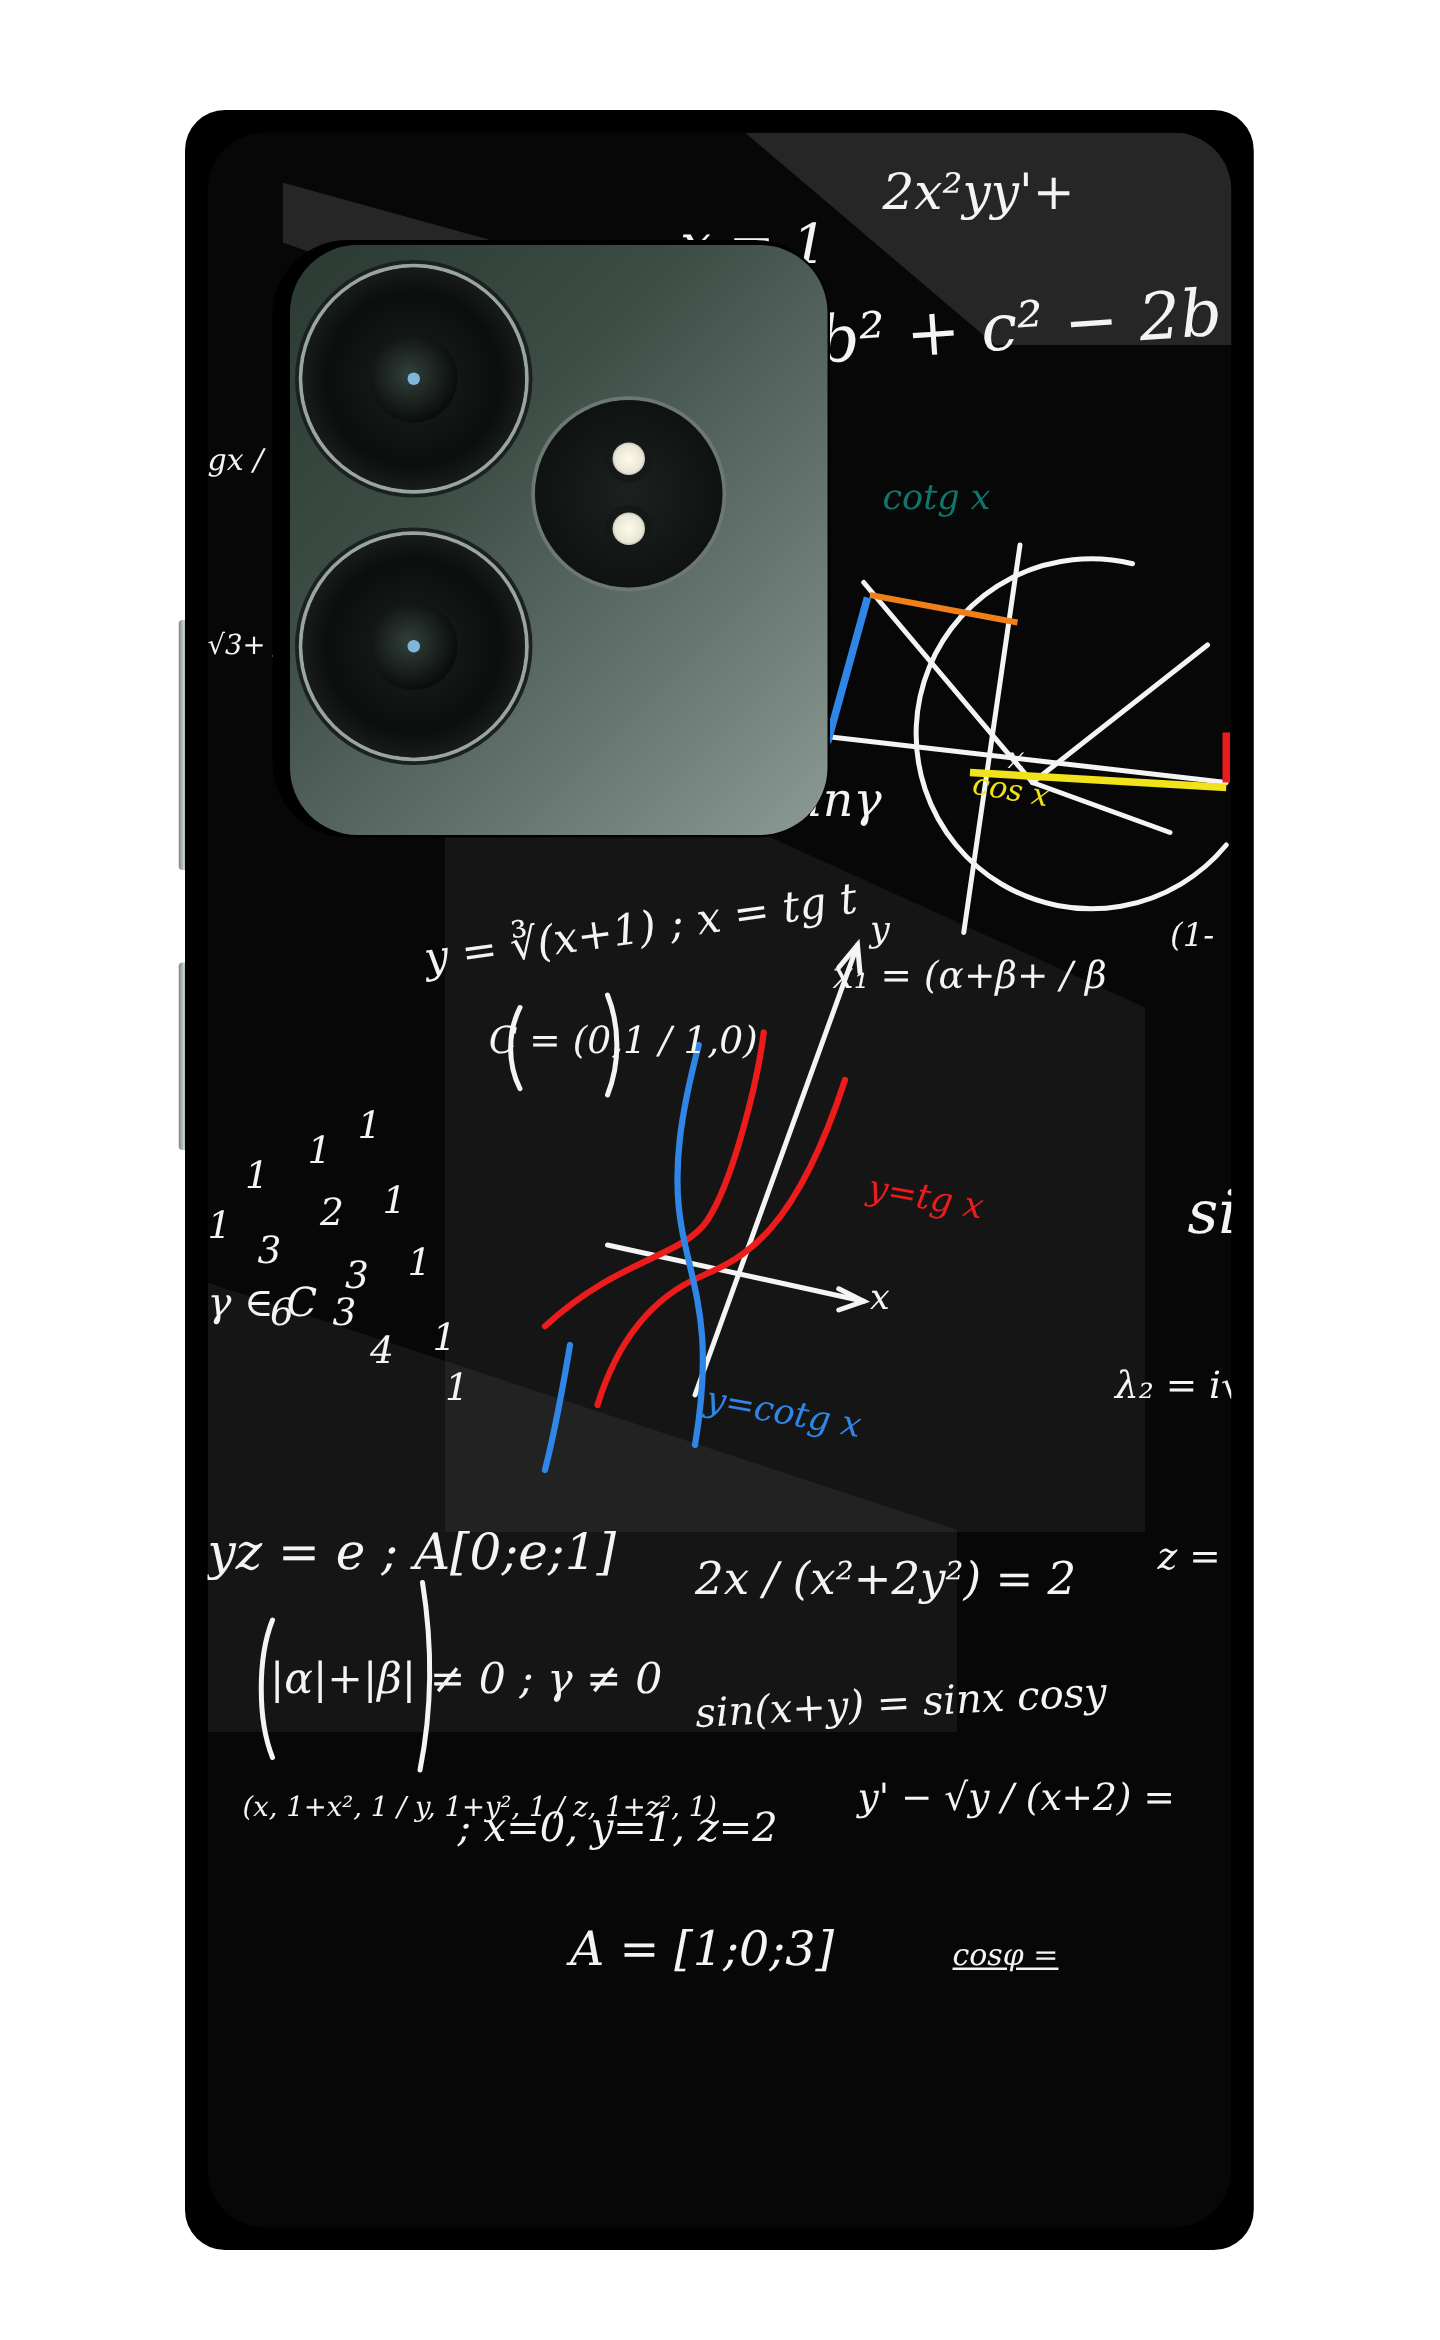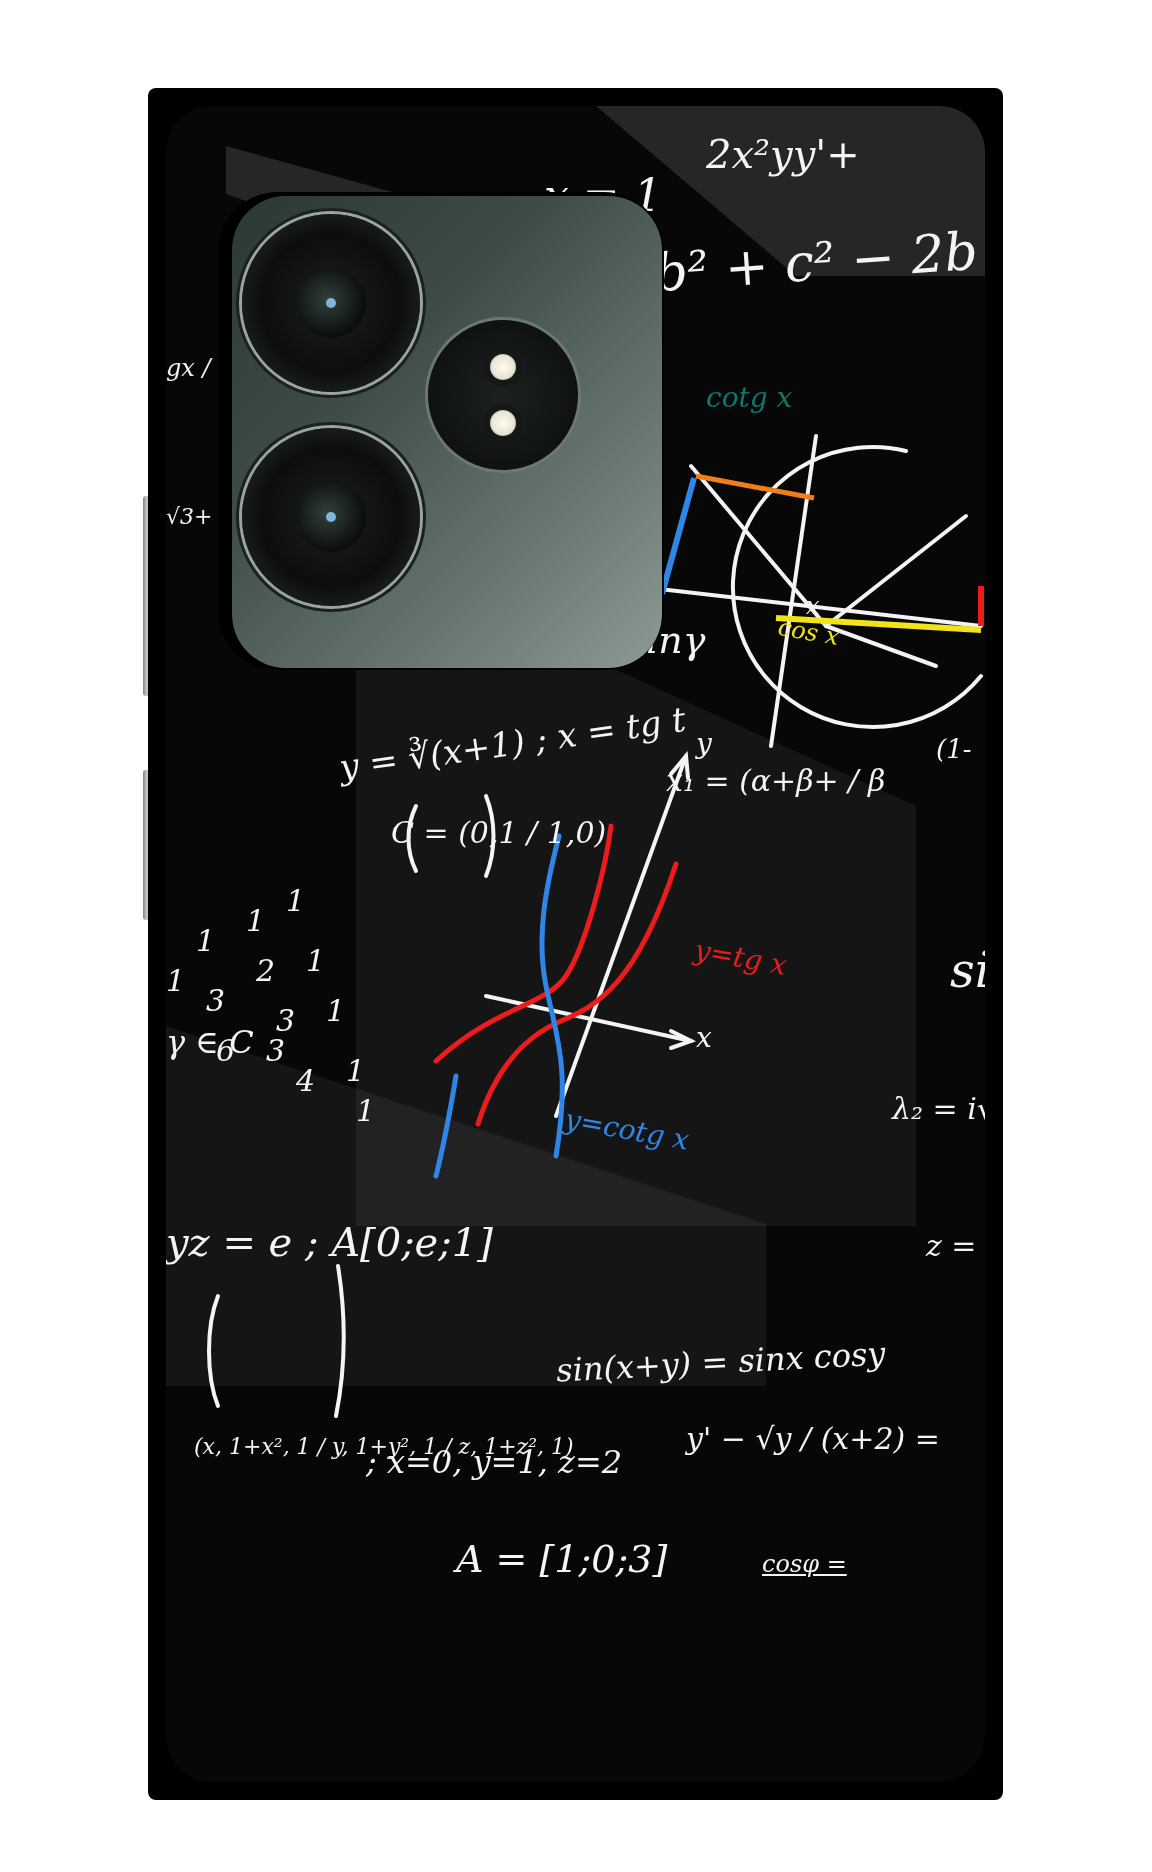--- a/index.html
+++ b/index.html
@@ -1,19 +1,19 @@
 <!DOCTYPE html>
 <html><head>
 <meta charset="utf-8">
 <style>
   html,body{margin:0;padding:0;background:#ffffff;}
   body{width:1152px;height:1872px;position:relative;overflow:hidden;font-family:"DejaVu Sans",sans-serif;}
   .stage{position:absolute;left:0;top:0;width:1152px;height:1872px;background:#fff;}
   .side-btn{position:absolute;left:143px;width:8px;background:linear-gradient(90deg,#7b8780,#c9d0cc,#6f7a74);border-radius:3px;}
-  .case{position:absolute;left:148px;top:88px;width:855px;height:1712px;background:#000;border-radius:8px;overflow:hidden;}
+  .case{position:absolute;left:148px;top:88px;width:855px;height:1712px;background:#000;border-radius:32px;overflow:hidden;}
   .board{position:absolute;left:18px;top:18px;width:819px;height:1676px;background:#070707;border-radius:46px;overflow:hidden;}
   .shade{position:absolute;background:#2a2a2a;opacity:.9;}
   .glint{position:absolute;background:rgba(255,255,255,.06);}
   .math{position:absolute;color:#f4f4f4;font-family:"DejaVu Serif",serif;font-style:italic;white-space:nowrap;line-height:1;}
   .math.red{color:#ec1c1c;} .math.blue{color:#2f86e6;} .math.orange{color:#0f766e;} .math.yellow{color:#f1e21a;}
   .cam-island{position:absolute;left:218px;top:192px;width:446px;height:478px;background:#000;border-radius:60px;}
   .cam-plate{position:absolute;left:232px;top:196px;width:430px;height:472px;border-radius:54px;
     background:linear-gradient(135deg,#2a3a33 0%,#3d4d46 35%,#66756f 70%,#8d9a95 100%);}
   .lens{position:absolute;border-radius:50%;background:radial-gradient(circle at 50% 50%,#1a1f1d 0%,#0c0e0d 55%,#1d2320 80%,#101312 100%);
     box-shadow:0 0 0 3px #9aa5a0,0 0 0 6px #1b211e;}
@@ -98,21 +98,23 @@
       <div class="math" style="left:225px;top:712px;font-size:30px;">C = (0,1 / 1,0)</div>
       <div class="math red" style="left:528px;top:838px;font-size:28px;transform:rotate(10deg);">y=tg x</div>
       <div class="math" style="left:530px;top:624px;font-size:28px;">y</div>
       <div class="math" style="left:530px;top:918px;font-size:28px;">x</div>
       <div class="math blue" style="left:398px;top:1010px;font-size:28px;transform:rotate(10deg);">y=cotg x</div>
       <div class="math" style="left:784px;top:840px;font-size:48px;">si</div>
 
       <div class="math" style="left:0;top:920px;font-size:32px;">γ ∈ C</div>
       <div class="math" style="left:726px;top:988px;font-size:30px;">λ₂ = i√1</div>
       <div class="math" style="left:0;top:1116px;font-size:40px;">yz = e ; A[0;e;1]</div>
+      <div class="math" style="left:390px;top:1140px;font-size:36px;">2x / (x²+2y²) = 2</div>
       <div class="math" style="left:760px;top:1125px;font-size:30px;">z =</div>
+      <div class="math" style="left:50px;top:1220px;font-size:34px;">|α|+|β| ≠ 0 ; γ ≠ 0</div>
       <div class="math" style="left:390px;top:1240px;font-size:32px;transform:rotate(-3deg);">sin(x+y) = sinx cosy</div>
       <div class="math" style="left:520px;top:1318px;font-size:30px;">y' − √y / (x+2) =</div>
       <div class="math" style="left:0;top:1330px;font-size:22px;margin-left:28px;">(x, 1+x², 1 / y, 1+y², 1 / z, 1+z², 1)</div>
       <div class="math" style="left:200px;top:1340px;font-size:32px;">; x=0, y=1, z=2</div>
       <div class="math" style="left:290px;top:1434px;font-size:38px;">A = [1;0;3]</div>
       <div class="math" style="left:596px;top:1446px;font-size:24px;text-decoration:underline;">cosφ =</div>
 
       <div class="math" style="left:30px;top:820px;font-size:30px;">1</div>
       <div class="math" style="left:80px;top:800px;font-size:30px;">1</div>
       <div class="math" style="left:120px;top:780px;font-size:30px;">1</div>

